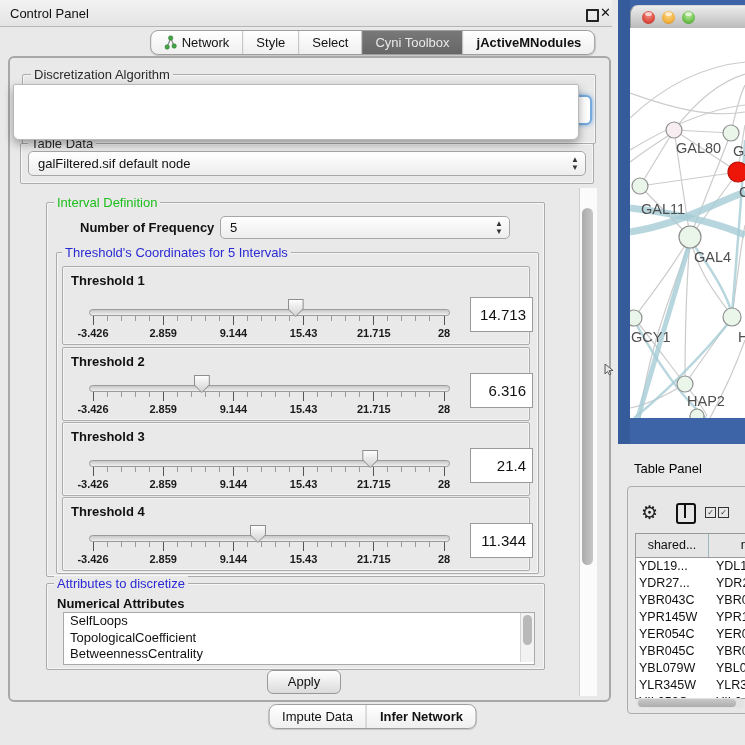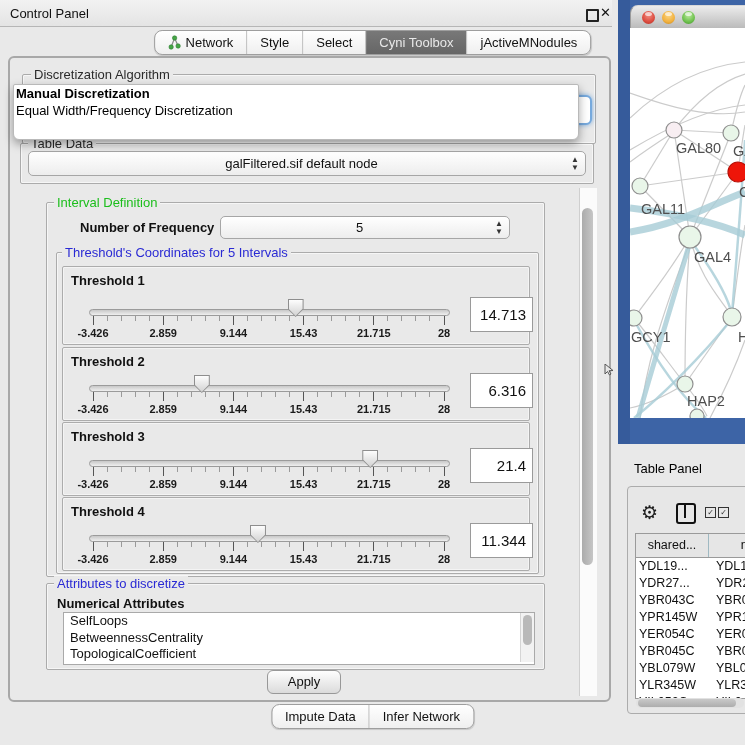--- a/index.html
+++ b/index.html
@@ -6,32 +6,32 @@
   body{font-family:"Liberation Sans","DejaVu Sans",sans-serif;background:#d8d8d8;}
   #root{position:relative;width:745px;height:745px;background:#E9E9E9;overflow:hidden;}
   .abs{position:absolute;}
   
   #cp-header{left:0;top:0;width:612px;height:26px;background:linear-gradient(#F2F2F2,#E4E4E4);border-bottom:1px solid #B6B6B6;}
   #cp-title{left:10px;top:6px;font-size:13px;color:#111;}
   #float-btn{left:586px;top:9px;width:9px;height:9px;border:2px solid #222;border-radius:1px;}
   #close-btn{left:600px;top:5px;font-size:13px;font-weight:bold;color:#111;}
   .tabbar{display:flex;height:23px;border:1px solid #9E9E9E;border-radius:8px;background:linear-gradient(#FFFFFF,#EFEFEF);overflow:hidden;box-shadow:0 1px 1px rgba(0,0,0,.15);}
   .tab{display:flex;align-items:center;padding:0 13px;font-size:13px;color:#111;border-right:1px solid #BFBFBF;white-space:nowrap;}
-  .tab:last-child{border-right:none;}
+  .tab:last-child{border-right:none;font-weight:bold;}
   .tab.sel{background:linear-gradient(#787878,#666666);color:#E9E9E9;}
   #top-tabs{left:50%;top:30px;transform:translateX(-50%);} 
   #bottom-tabs{left:50%;top:704px;transform:translateX(-50%);}
   #cp-outer{left:8px;top:56px;width:599px;height:642px;border:2px solid #A8A8A8;border-radius:6px;background:#E9E9E9;}
   .groupbox{border:1px solid #ABABAB;border-radius:2px;box-shadow:inset 0 0 0 1px #F6F6F6;}
   .grouptitle{position:absolute;background:#E9E9E9;padding:0 3px;font-size:13px;}
   .t-dark{color:#2b2b2b;}
   .t-green{color:#1CBE1C;}
   .t-blue{color:#2A2AD4;}
   .combo{background:linear-gradient(#FFFFFF,#EDEDED);border:1px solid #A6A6A6;border-radius:5px;font-size:13px;color:#111;display:flex;align-items:center;}
-  .combo .val{flex:1;padding-left:9px;text-align:center;}
+  .combo .val{flex:1;padding-left:9px;}
   .combo .arrows{width:20px;text-align:center;color:#333;font-size:8px;line-height:8px;}
   
   #algo-popup{left:13px;top:84px;width:564px;height:54px;background:#FFFFFF;border:1px solid #B9B9B9;border-radius:2px 2px 6px 6px;box-shadow:0 4px 10px rgba(0,0,0,.35);z-index:50;}
   #algo-popup .hint{text-align:center;font-size:13px;color:#ABABAB;padding-top:4px;}
   #algo-popup .item{font-size:13px;color:#000;padding:1px 2px;}
   #algo-popup .item.sel{font-weight:bold;}
   #focus-combo{left:28px;top:95px;width:560px;height:26px;background:#fff;border:2px solid #76A9DD;border-radius:6px;box-shadow:0 0 5px #76A9DD;z-index:20;}
   
   #v-scroll-track{left:579px;top:188px;width:17px;height:508px;background:#FBFBFB;border-left:1px solid #CFCFCF;}
   #v-scroll-thumb{left:582px;top:208px;width:11px;height:357px;background:linear-gradient(90deg,#ABABAB,#C6C6C6);border-radius:6px;}
@@ -121,24 +121,20 @@
   <div class="abs" id="cp-outer">
 
     <div class="abs groupbox" style="left:12px;top:16px;width:572px;height:68px;">
       <div class="grouptitle t-dark" style="left:8px;top:-8px;">Discretization Algorithm</div>
     </div>
   </div>
 
   <div class="abs" id="focus-combo"></div>
 
   <div class="abs" id="algo-popup">
-    <div id="algo-items">
-        <div class="item sel">Manual Discretization</div>
-        <div class="item">Equal Width/Frequency Discretization</div>
-      </div>
   </div>
 
   <div class="abs groupbox" style="left:20px;top:143px;width:572px;height:39px;"></div>
   <div class="abs grouptitle t-dark" style="left:28px;top:136px;">Table Data</div>
   <div class="abs combo" style="left:28px;top:151px;width:556px;height:23px;">
     <span class="val">galFiltered.sif default node</span>
     <span class="arrows">▲<br>▼</span>
   </div>
 
   <div class="abs" id="v-scroll-track"></div>
@@ -319,22 +315,22 @@
         </div>
         <div class="thr-value" style="top: 25px;">11.344</div>
       </div>
     </div>
 
   <div class="abs groupbox" style="left:46px;top:583px;width:497px;height:85px;"></div>
   <div class="abs grouptitle t-blue" style="left:54px;top:576px;">Attributes to discretize</div>
   <div class="abs" style="left:57px;top:596px;font-size:13px;font-weight:bold;color:#111;">Numerical Attributes</div>
   <div class="abs" id="attr-list">
       <div class="attr-item">SelfLoops</div>
+      <div class="attr-item">TopologicalCoefficient</div>
       <div class="attr-item">BetweennessCentrality</div>
-      <div class="attr-item">TopologicalCoefficient</div>
     </div>
   <div class="abs" id="attr-sb">
       <div id="attr-sb-thumb"></div>
     </div>
 
   <div class="abs" id="apply-btn">Apply</div>
 
   <div class="abs tabbar" id="bottom-tabs">
       <div class="tab">
         <span>Impute Data</span>

